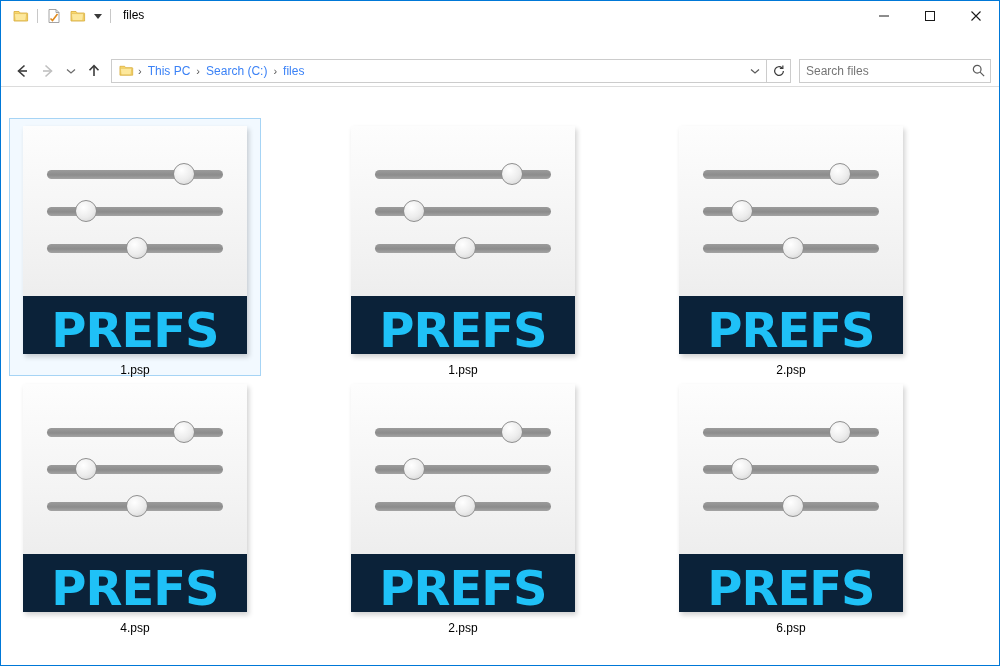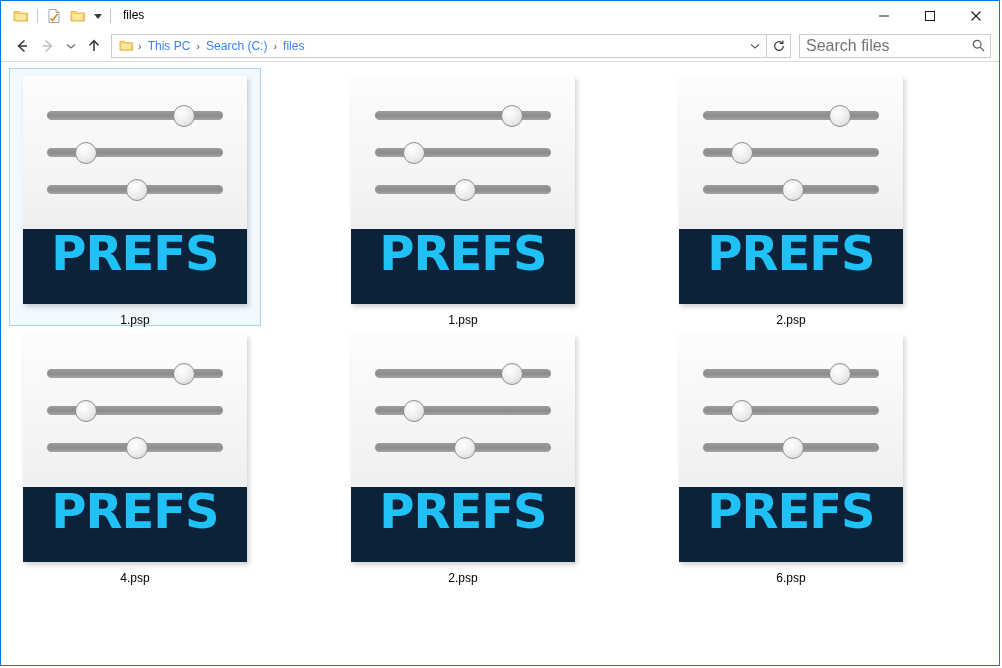--- a/index.html
+++ b/index.html
@@ -17,20 +17,21 @@
   .window {
     position: relative;
     width: 1000px;
     height: 666px;
     margin: 0;
     border: 1px solid #0078d7;
     background: #ffffff;
     box-sizing: border-box;
     display: flex;
     flex-direction: column;
+    gap: 25px;
   }
 
   
   .titlebar {
     height: 29px;
     min-height: 29px;
     background: #ffffff;
     display: flex;
     align-items: center;
     position: relative;
@@ -212,21 +213,21 @@
     margin-left: 8px;
     display: flex;
     align-items: center;
     background: #ffffff;
   }
   .searchbox input {
     flex: 1;
     border: none;
     outline: none;
     font-family: "Liberation Sans", sans-serif;
-    font-size: 16px;
+    font-size: 12px;
     color: #6d6d6d;
     padding: 0 6px;
     background: transparent;
     min-width: 0;
   }
   .search-icon-wrap {
     width: 24px;
     height: 22px;
     display: flex;
     align-items: center;
@@ -303,24 +304,24 @@
     position: absolute;
     width: 22px;
     height: 22px;
     border-radius: 50%;
     background: radial-gradient(circle at 38% 32%, #ffffff 0%, #ececec 55%, #cfcfcf 100%);
     border: 1px solid #8f8f8f;
     box-sizing: border-box;
     transform: translateX(-50%);
   }
   .banner {
-    height: 75px;
+    height: 58px;
     background: #0b2239;
     display: flex;
-    align-items: flex-start;
+    align-items: flex-end;
     justify-content: center;
   }
   .banner-text {
     color: #1fc1f7;
     font-family: "DejaVu Sans", sans-serif;
     font-weight: bold;
     font-size: 48px;
     letter-spacing: -1px;
     line-height: 1;
   }

